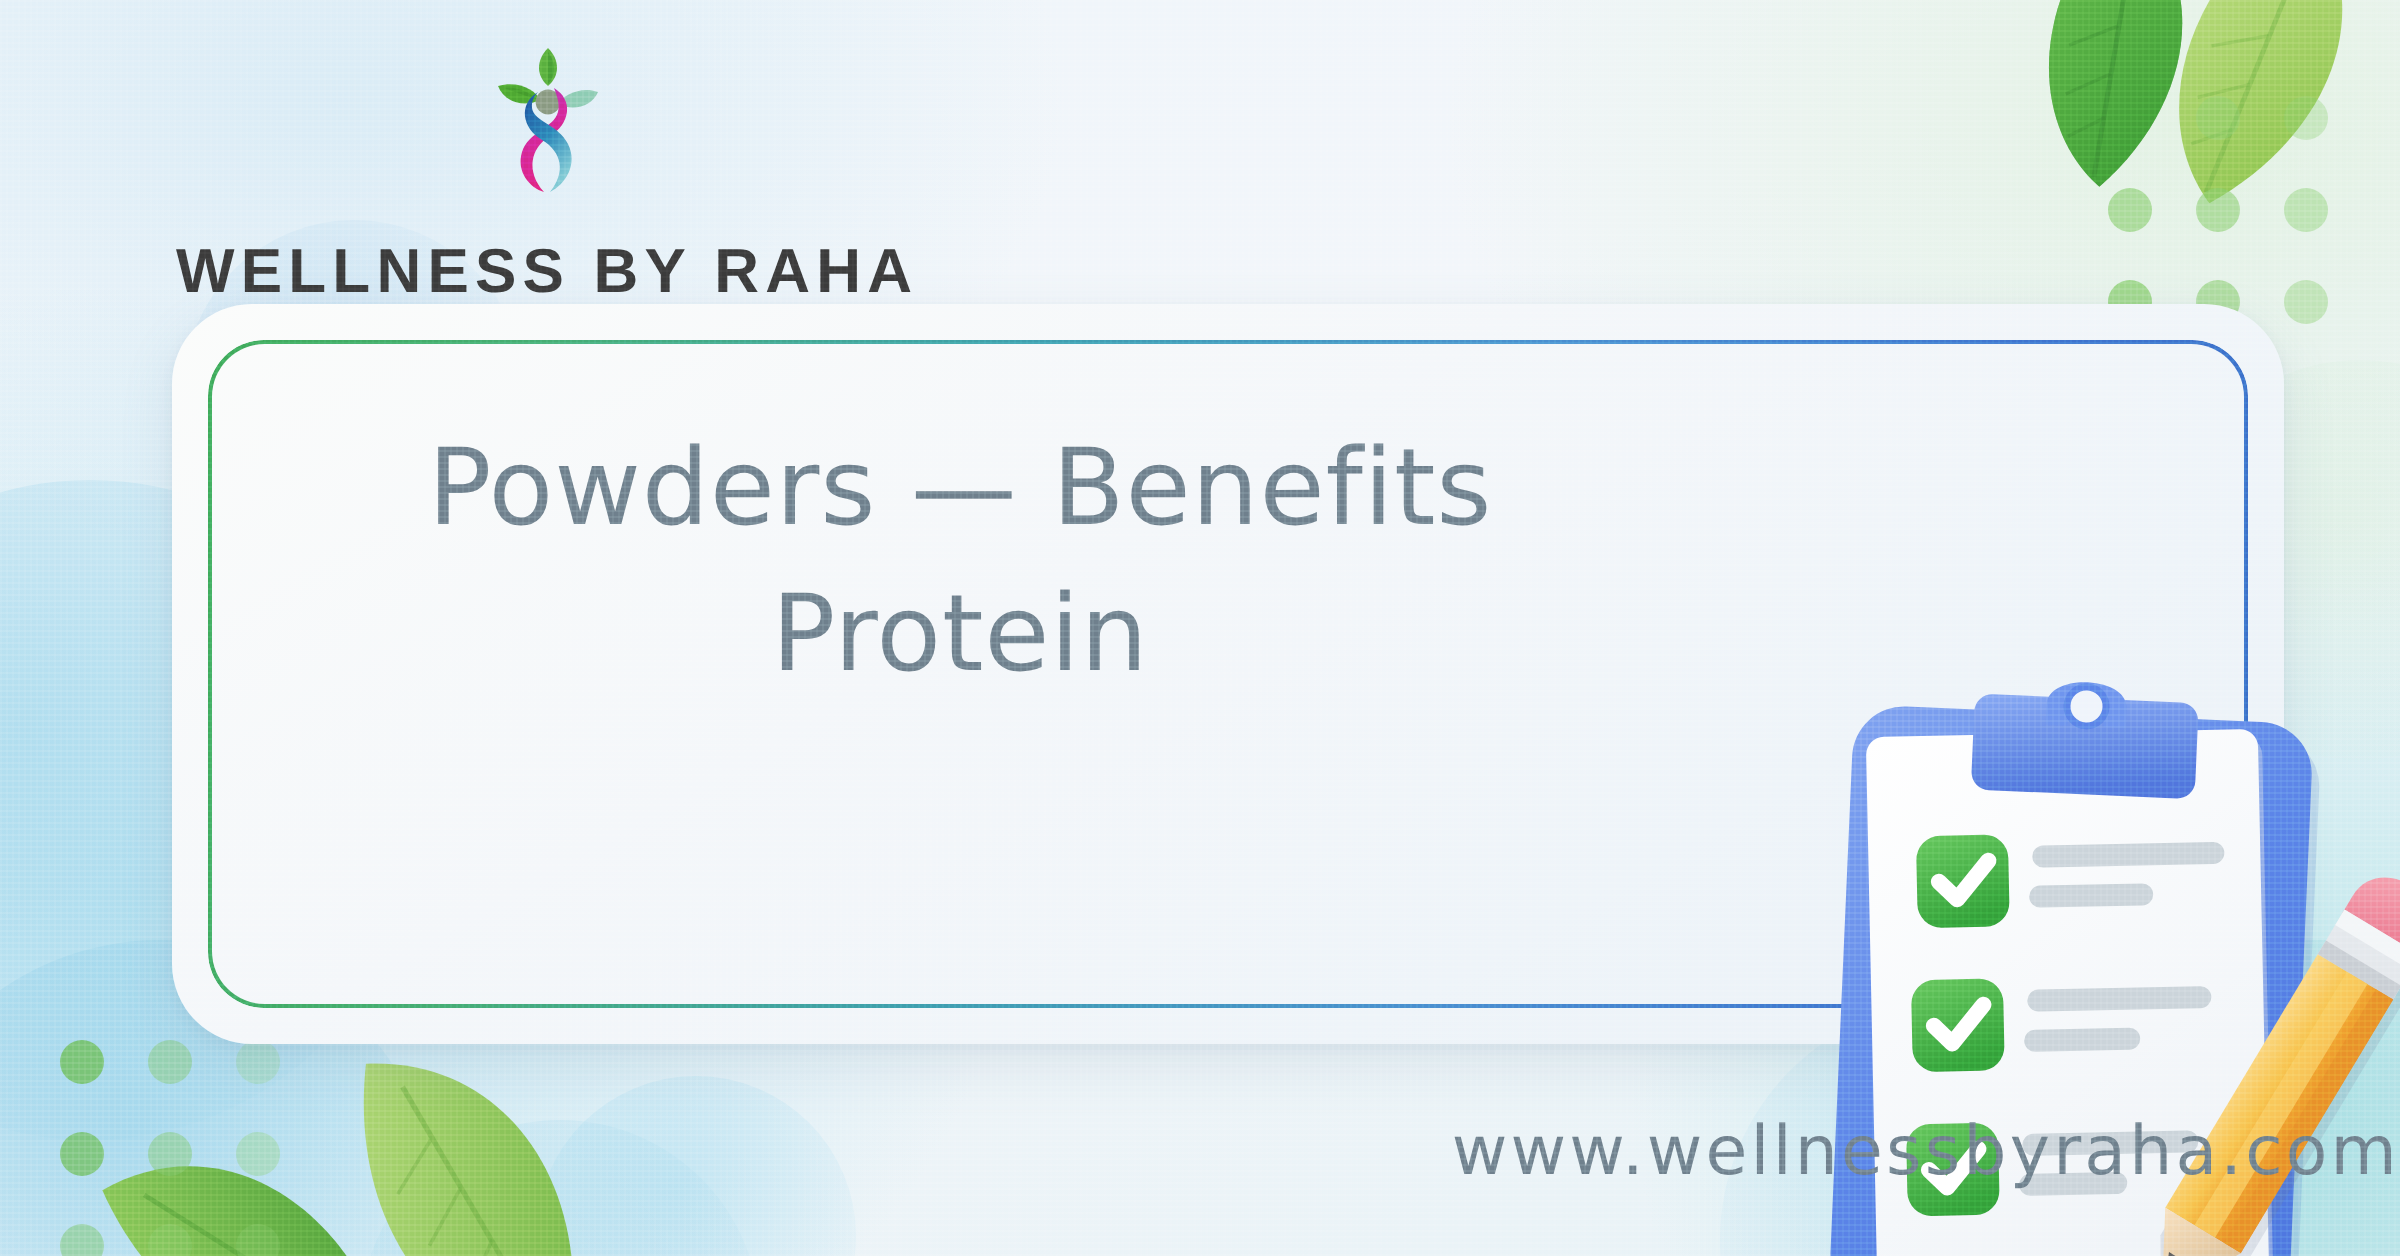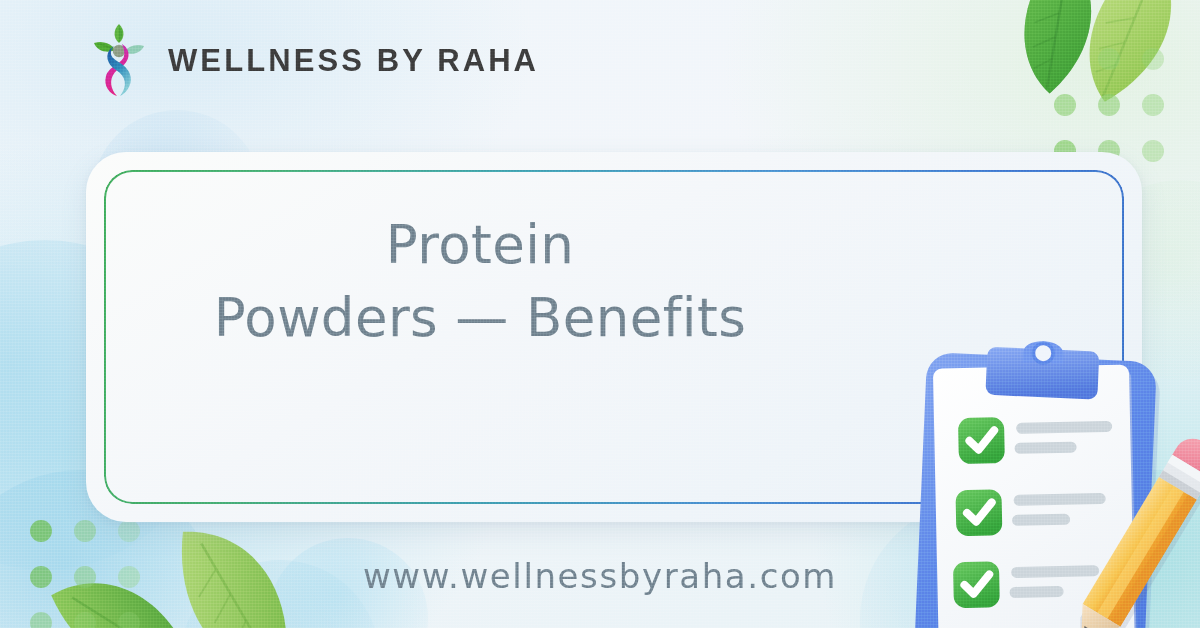--- a/index.html
+++ b/index.html
@@ -48,21 +48,21 @@
   #dots-tr { right:14px; top:48px; grid-template-columns:repeat(3,44px); grid-auto-rows:46px; }
   #dots-bl { left:30px; top:520px; grid-template-columns:repeat(3,44px); grid-auto-rows:46px; }
   #dots-tr .dot, #dots-bl .dot { width:22px; height:22px; }
 
   
   .leaf { position:absolute; }
 
   
   #brand {
     position:absolute; left:88px; top:22px;
-    display:flex; align-items:center; gap:18px;
+    display:flex; align-items:center; gap:18px;flex-direction:column;
   }
   #brand-mark { width:62px; height:78px; flex:none; }
   #brand-name {
     font-size:31px; font-weight:700; letter-spacing:3.1px;
     color:#3b3b3b; white-space:nowrap;
   }
 
   
   #card {
     position:absolute; left:86px; top:152px;
@@ -94,21 +94,21 @@
 
   
   #clipboard-illustration {
     position:absolute; left:822px; top:178px;
     width:300px; height:366px;
   }
 
   
   #site-url {
     position:absolute; left:0; right:0; top:556px;
-    text-align:center;
+    text-align:right;
     font-size:34px; font-weight:400; letter-spacing:1.6px;
     color:#6f808d;
     font-family:"DejaVu Sans", sans-serif;
   }
 
   
   #grain {
     position:absolute; inset:0; pointer-events:none; opacity:.35;
     background-image:
       repeating-linear-gradient(0deg, rgba(255,255,255,.30) 0 1px, rgba(0,0,0,0) 1px 3px),
@@ -242,22 +242,22 @@
         </linearGradient>
       </defs>
     </svg>
     <div id="brand-name">WELLNESS BY RAHA</div>
   </div>
 
   <div id="card">
     <div id="card-inner-border"></div>
 
     <div id="title">
+      <div>Powders — Benefits</div>
       <div>Protein</div>
-      <div>Powders — Benefits</div>
     </div>
 
     <svg id="clipboard-illustration" viewBox="0 0 300 366">
       <defs>
         <linearGradient id="boardG" x1="0" y1="0" x2="0.7" y2="1">
           <stop offset="0" stop-color="#7fa2f0"></stop>
           <stop offset="0.55" stop-color="#5b84e8"></stop>
           <stop offset="1" stop-color="#4f78e0"></stop>
         </linearGradient>
         <linearGradient id="clipG" x1="0" y1="0" x2="0.3" y2="1">

